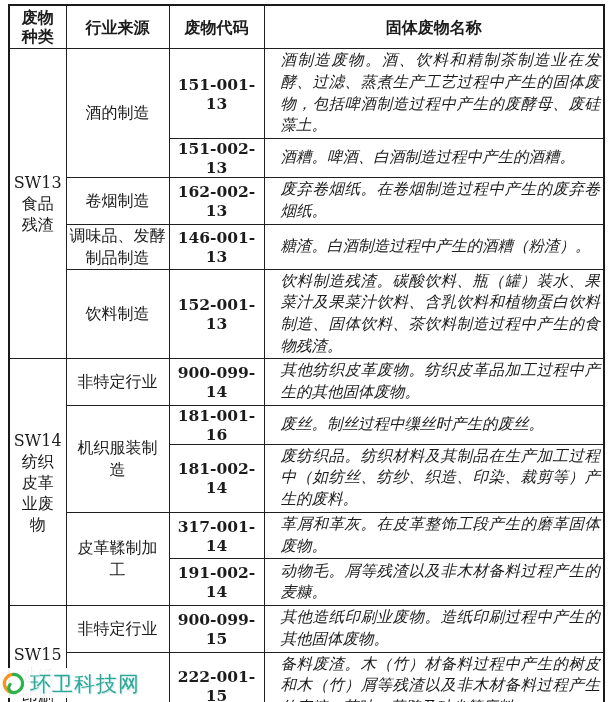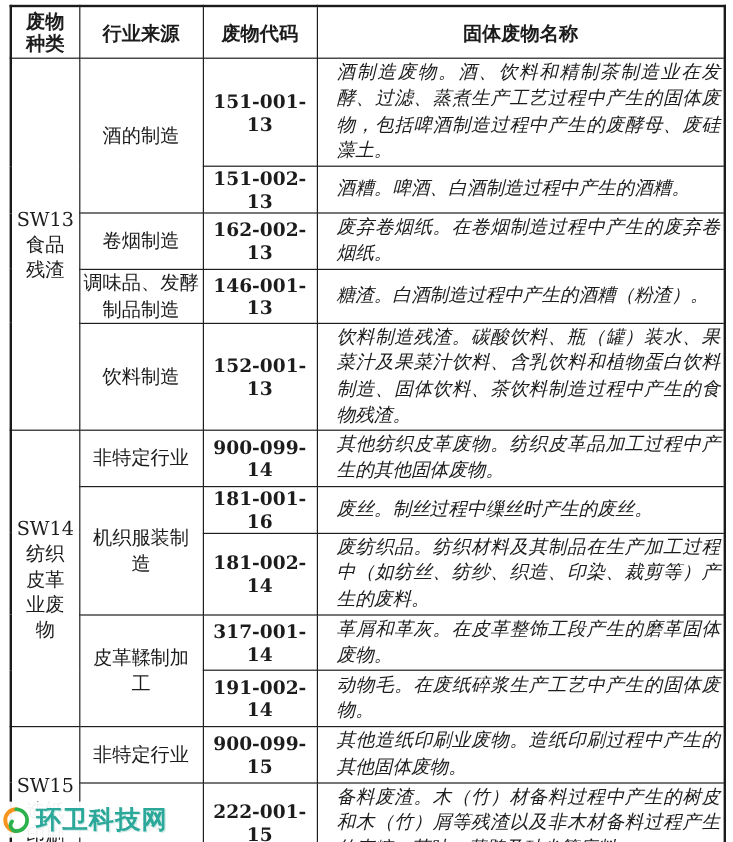--- a/index.html
+++ b/index.html
@@ -39,21 +39,21 @@
   }
   .watermark{
     position:absolute;left:0;top:668px;height:30px;
     display:flex;align-items:center;gap:5px;
     padding:0 8px 0 2px;background:rgba(255,255,255,0.94);
     z-index:5;
   }
   .wm-icon{width:23px;height:23px;display:block;}
   .wm-text{
     font-family:"Liberation Sans","DejaVu Sans",sans-serif;
-    font-size:21px;font-weight:bold;letter-spacing:1px;
+    font-size:21px;font-weight:normal;letter-spacing:1px;
     color:#2ca89a;text-shadow:1px 1px 0 #cdeae5;
     line-height:1;white-space:nowrap;
   }
 </style>
 </head>
 <body>
 
 <div class="stage">
 
   <table class="waste">
@@ -122,21 +122,21 @@
       <td class="desc">废纺织品。纺织材料及其制品在生产加工过程中（如纺丝、纺纱、织造、印染、裁剪等）产生的废料。</td>
     </tr>
     <tr style="height:46px">
       <td class="ind" rowspan="2">皮革鞣制加
 工</td>
       <td class="code">317-001-14</td>
       <td class="desc">革屑和革灰。在皮革整饰工段产生的磨革固体废物。</td>
     </tr>
     <tr style="height:47px">
       <td class="code">191-002-14</td>
-      <td class="desc">动物毛。在废纸碎浆生产工艺中产生的固体废物。</td>
+      <td class="desc">动物毛。屑等残渣以及非木材备料过程产生的麦糠。</td>
     </tr>
 
     <tr style="height:41px">
       <td class="cat" rowspan="3">SW15
 造纸
 印刷
 业废
 物</td>
       <td class="ind">非特定行业</td>
       <td class="code">900-099-15</td>

